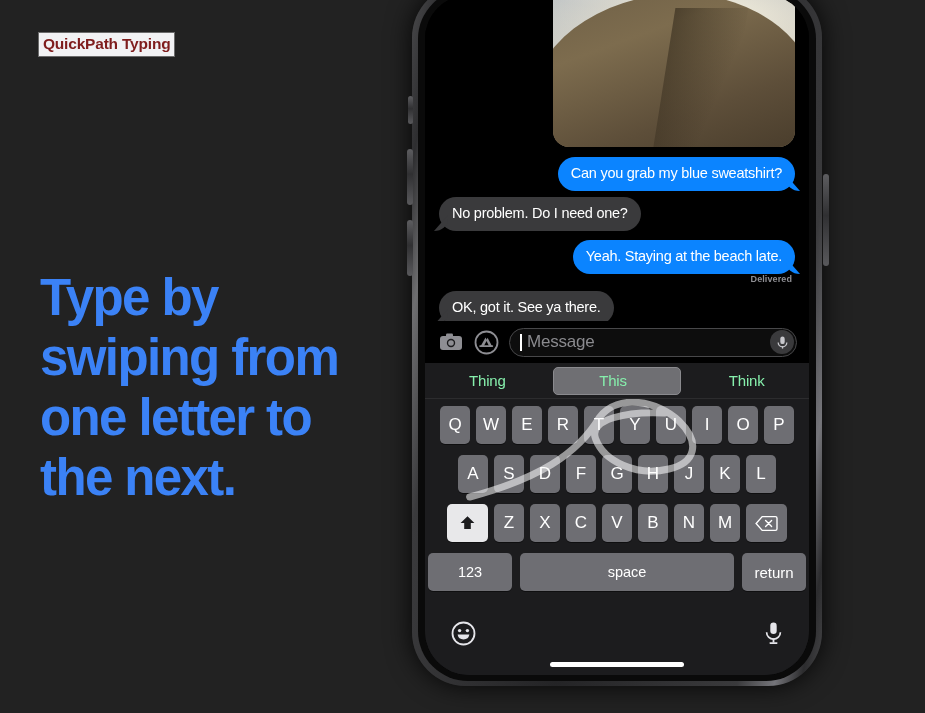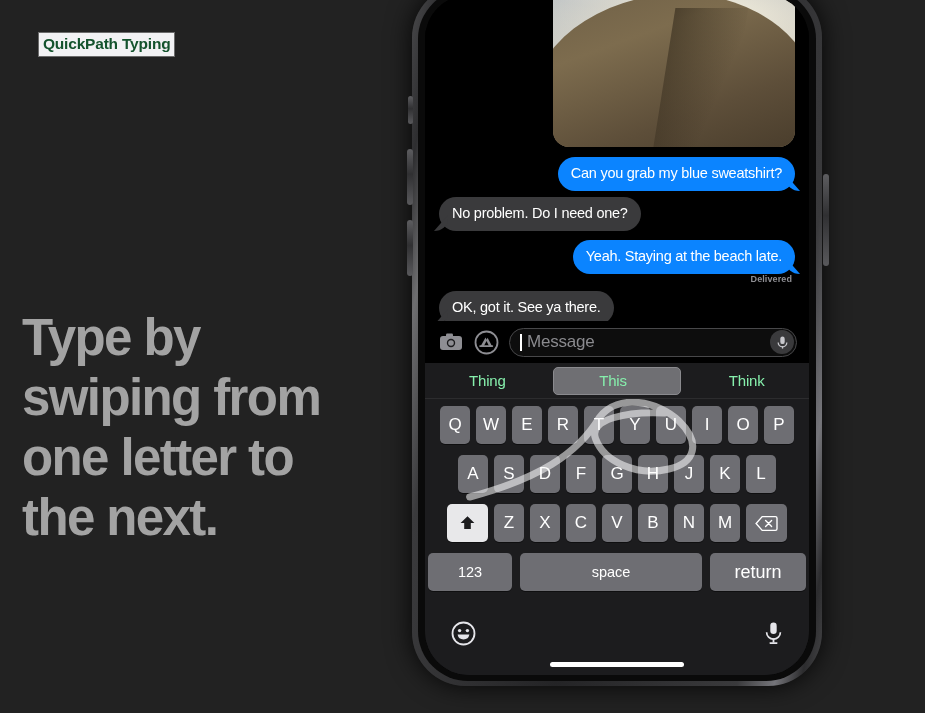--- a/index.html
+++ b/index.html
@@ -25,41 +25,40 @@
     left: 0; top: 0;
     width: 420px;
     height: 713px;
   }
 
   #feature-tag {
     position: absolute;
     left: 39px;
     top: 33px;
     background: #f2f2f4;
-    color: #14532d;
+    color: #7f1d1d;
     font-size: 15.5px;
     font-weight: 700;
     letter-spacing: -0.2px;
     padding: 2px 4px 3px 4px;
     line-height: 1.15;
     white-space: nowrap;
     outline: 1px solid #6b6b6b;
   }
 
   #headline {
     position: absolute;
-    left: 22px;
+    left: 40px;
     top: 268px;
     width: 300px;
-    color: #a3a3a3;
+    color: #3b82f6;
     font-size: 51px;
     line-height: 60px;
     font-weight: 700;
     letter-spacing: -1.6px;
-    margin-top: 40px;
   }
 
   
   #phone-wrap {
     position: absolute;
     left: 404px;
     top: -16px;
     width: 428px;
     height: 720px;
   }
@@ -300,21 +299,21 @@
     display: flex;
     align-items: center;
     justify-content: center;
     box-shadow: 0 1px 0 rgba(0,0,0,0.45);
     letter-spacing: 0;
   }
   .key.wide-shift, .key.wide-del { width: 41px; background: #6e6e73; }
   .key.shift-active { background: #e8e8ea; }
   .key.num  { width: 84px; font-size: 14.5px; }
   .key.space{ flex: 1 1 auto; font-size: 14.5px; }
-  .key.ret  { width: 96px; font-size: 18px; }
+  .key.ret  { width: 64px; font-size: 15px; }
   #row3 { gap: 6px; }
   #row4 { gap: 8px; margin-bottom: 0; }
 
   #swipe-trail {
     position: absolute;
     left: 0; top: 0;
     width: 100%;
     height: 120px;
     pointer-events: none;
   }

